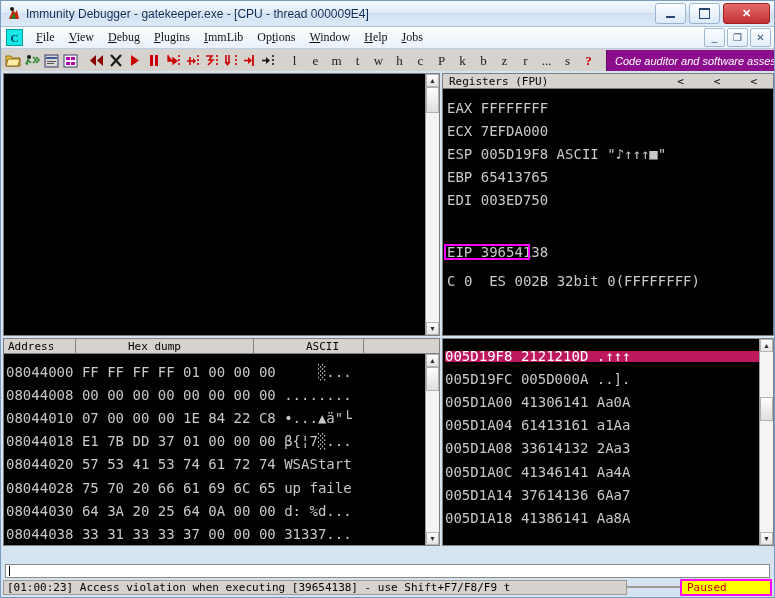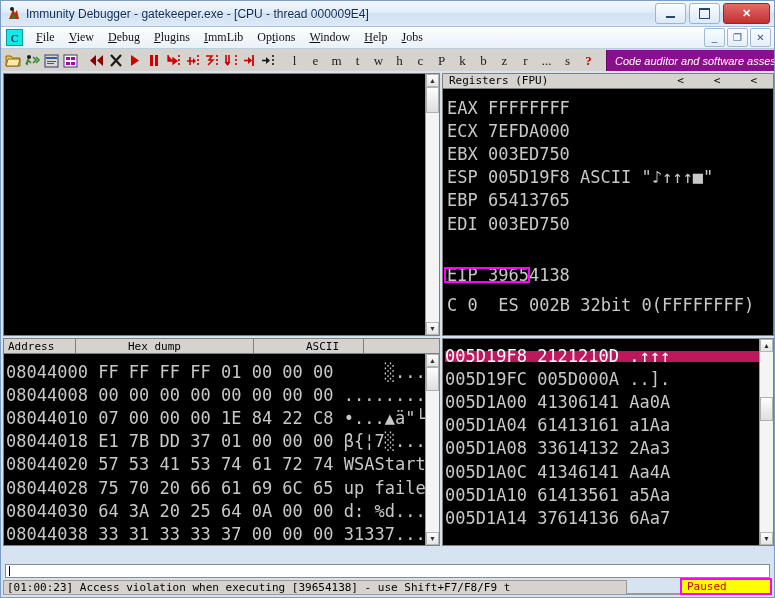--- a/index.html
+++ b/index.html
@@ -129,21 +129,21 @@
     box-sizing: border-box;
     overflow: hidden;
   }
   .pane-cpu   { left: 2px;  top: 2px;   width: 437px; height: 263px; }
   .pane-regs  { left: 441px;top: 2px;   width: 332px; height: 263px; }
   .pane-dump  { left: 2px;  top: 267px; width: 437px; height: 208px; }
   .pane-stack { left: 441px;top: 267px; width: 332px; height: 208px; }
 
   .mono {
     font-family: "DejaVu Sans Mono", "Liberation Mono", monospace;
-    font-size: 17px;
+    font-size: 14px;
     line-height: 11.6px;
     color: #c8c8c8;
     white-space: pre;
     letter-spacing: 0px;
   }
 
   
   .colhdr {
     height: 15px;
     background: #d6d3ce;
@@ -159,21 +159,21 @@
     height: 100%; display: flex; align-items: center;
     padding-left: 4px; box-sizing: border-box;
     background: #d6d3ce;
   }
 
   
   .reg-hdr {
     height: 15px;
     background: #d6d3ce;
     border-bottom: 1px solid #808080;
-    display: flex; justify-content: space-between;
+    display: flex; align-items: center; justify-content: space-between;
     font-family: "DejaVu Sans Mono", "Liberation Mono", monospace;
     font-size: 11px; color: #000;
     padding: 0 2px 0 6px;
     box-sizing: border-box;
   }
   .reg-hdr .arrows { display: flex; gap: 30px; padding-right: 14px; }
 
   .pane-body {
     position: absolute;
     left: 0; right: 13px; top: 0; bottom: 0;
@@ -230,21 +230,21 @@
   .status-input {
     position: absolute; left: 4px; top: 0px; right: 4px; height: 14px;
     background: #ffffff; border: 1px solid #8a8a8a;
     box-sizing: border-box;
   }
   .status-input .caret {
     display: block; width: 1px; height: 10px; background: #000; margin: 1px 0 0 3px;
   }
   .statusbar {
     position: absolute; left: 2px; right: 2px; bottom: 2px; height: 16px;
-    display: flex; align-items: flex-end;
+    display: flex; align-items: center;
   }
   .status-msg {
     flex: 1 1 auto;
     background: #d6d3ce;
     border: 1px solid #9d9a95;
     box-sizing: border-box;
     font-family: "DejaVu Sans Mono", "Liberation Mono", monospace;
     font-size: 11px; color: #000;
     display: flex; align-items: center;
     padding-left: 3px;
@@ -441,21 +441,20 @@
         <span class="arrows">
           <span>&lt;</span>
           <span>&lt;</span>
           <span>&lt;</span>
         </span>
       </div>
       <div class="pane-body with-hdr">
         <div class="mono reg-lines">
 <div><span>EAX</span> <span>FFFFFFFF</span></div>
 <div><span>ECX</span> <span>7EFDA000</span></div>
-<div><span>EBX</span> <span>003ED750</span></div>
 <div><span>ESP</span> <span>005D19F8</span> <span>ASCII "♪↑↑↑■"</span></div>
 <div><span>EBP</span> <span>65413765</span></div>
 <div><span>EDI</span> <span>003ED750</span></div>
 <div style="height:5px"></div>
 <div class="eip-line"><span class="eip-box"></span><span>EIP</span> <span>39654138</span></div>
 <div style="height:6px"></div>
 <div><span>C</span> <span>0</span>  <span>ES</span> <span>002B</span> <span>32bit</span> <span>0(FFFFFFFF)</span></div>
 
 
 
@@ -521,22 +520,22 @@
 
     <div class="pane pane-stack">
       <div class="pane-body">
         <div class="mono stack-lines">
 <div class="stack-sel"><span>005D19F8</span> <span>2121210D</span> <span>.↑↑↑</span></div>
 <div><span>005D19FC</span> <span>005D000A</span> <span>..].</span></div>
 <div><span>005D1A00</span> <span>41306141</span> <span>Aa0A</span></div>
 <div><span>005D1A04</span> <span>61413161</span> <span>a1Aa</span></div>
 <div><span>005D1A08</span> <span>33614132</span> <span>2Aa3</span></div>
 <div><span>005D1A0C</span> <span>41346141</span> <span>Aa4A</span></div>
-<div><span>005D1A10</span> <span>61413561</span> <span>a5Aa</span></div>
 <div><span>005D1A14</span> <span>37614136</span> <span>6Aa7</span></div>
+<div><span>005D1A18</span> <span>41386141</span> <span>Aa8A</span></div>
 
 
 
 
 
 
 
 
 
 

